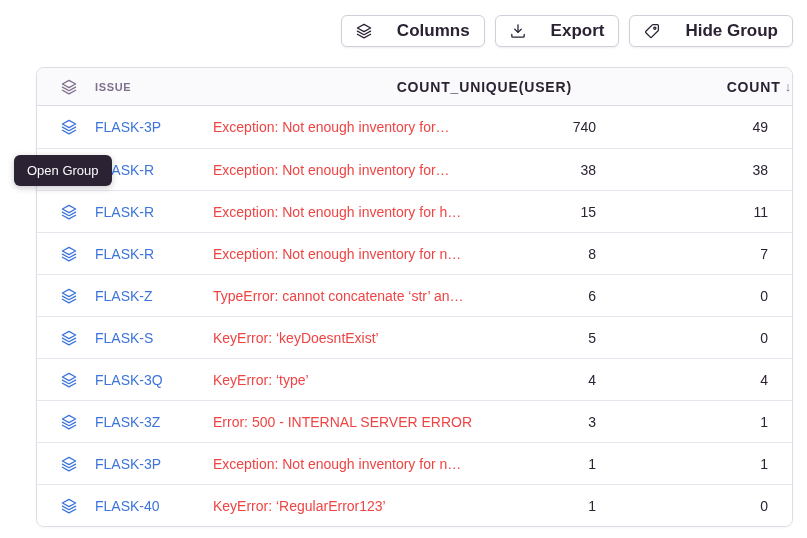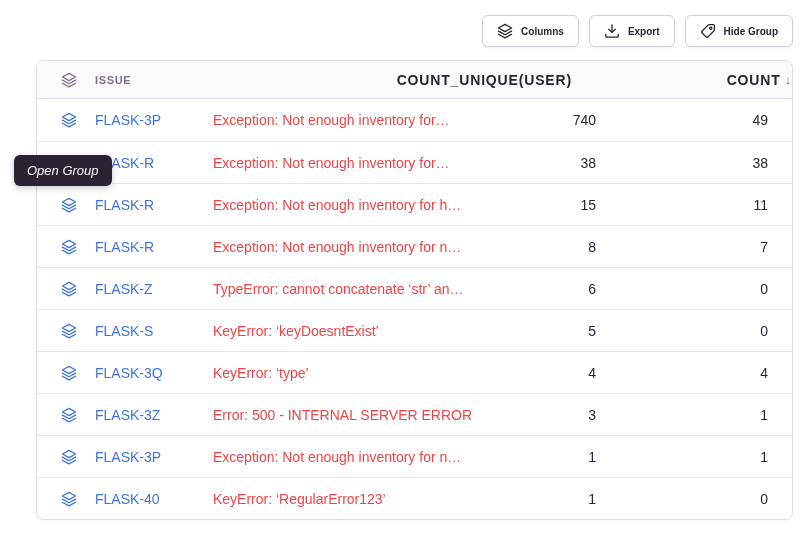--- a/index.html
+++ b/index.html
@@ -11,39 +11,39 @@
     position: relative;
   }
 
   
   .toolbar {
     position: absolute;
     top: 15px; right: 14px;
     display: flex; gap: 10px;
   }
   .btn {
-    display: inline-flex; align-items: center; gap: 8px;
+    display: inline-flex; align-items: center; gap: 25px;
     height: 32px; padding: 0 14px;
     background: #ffffff;
     border: 1px solid #D4CDDB;
     border-radius: 6px;
     box-shadow: 0 1px 2px rgba(43,34,51,0.08);
-    font-size: 10px; font-weight: 700; color: #2B2233;
+    font-size: 17px; font-weight: 700; color: #2B2233;
     cursor: pointer; white-space: nowrap;
   }
   .icon {
     width: 16px; height: 16px; flex: none;
     fill: none; stroke: currentColor;
     stroke-width: 1.3; stroke-linecap: round; stroke-linejoin: round;
   }
 
   
   .panel {
     position: absolute;
-    left: 36px; top: 60px; width: 757px;
+    left: 36px; top: 67px; width: 757px;
     border: 1px solid #E0DCE5;
     border-radius: 8px;
     overflow: hidden;
     background: #fff;
     box-shadow: 0 1px 3px rgba(43,34,51,0.04);
   }
   .grid-row {
     display: grid;
     grid-template-columns: 58px 118px 1fr 110px 196px;
     align-items: center;
@@ -85,21 +85,20 @@
     position: absolute;
     left: 14px; top: 155px;
     z-index: 20;
     background: #2B2233;
     color: #FCFBFD;
     font-size: 13px;
     padding: 8px 13px;
     border-radius: 6px;
     box-shadow: 0 2px 6px rgba(43,34,51,0.25);
     white-space: nowrap;
-    font-style: italic;
   }
 </style>
 </head>
 <body>
 
 <svg width="0" height="0" style="position:absolute" aria-hidden="true">
   <symbol id="i-layers" viewBox="0 0 16 16">
     <path d="M8 1.4 14.6 5 8 8.6 1.4 5Z"></path>
     <path d="M1.4 8.1 8 11.7 14.6 8.1"></path>
     <path d="M1.4 11.3 8 14.9 14.6 11.3"></path>

